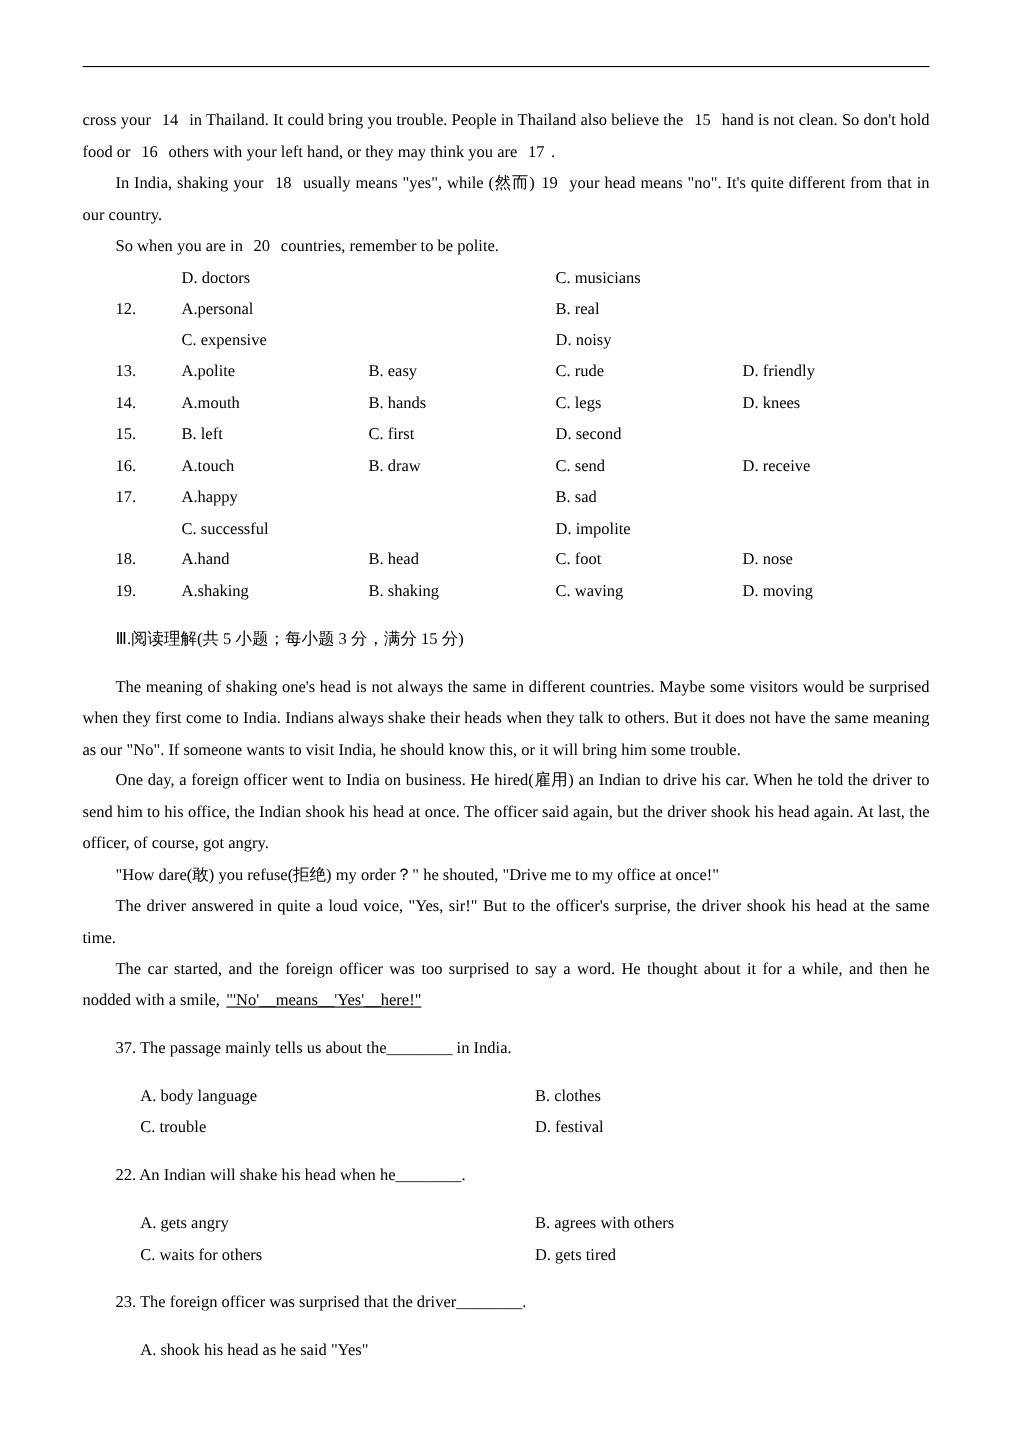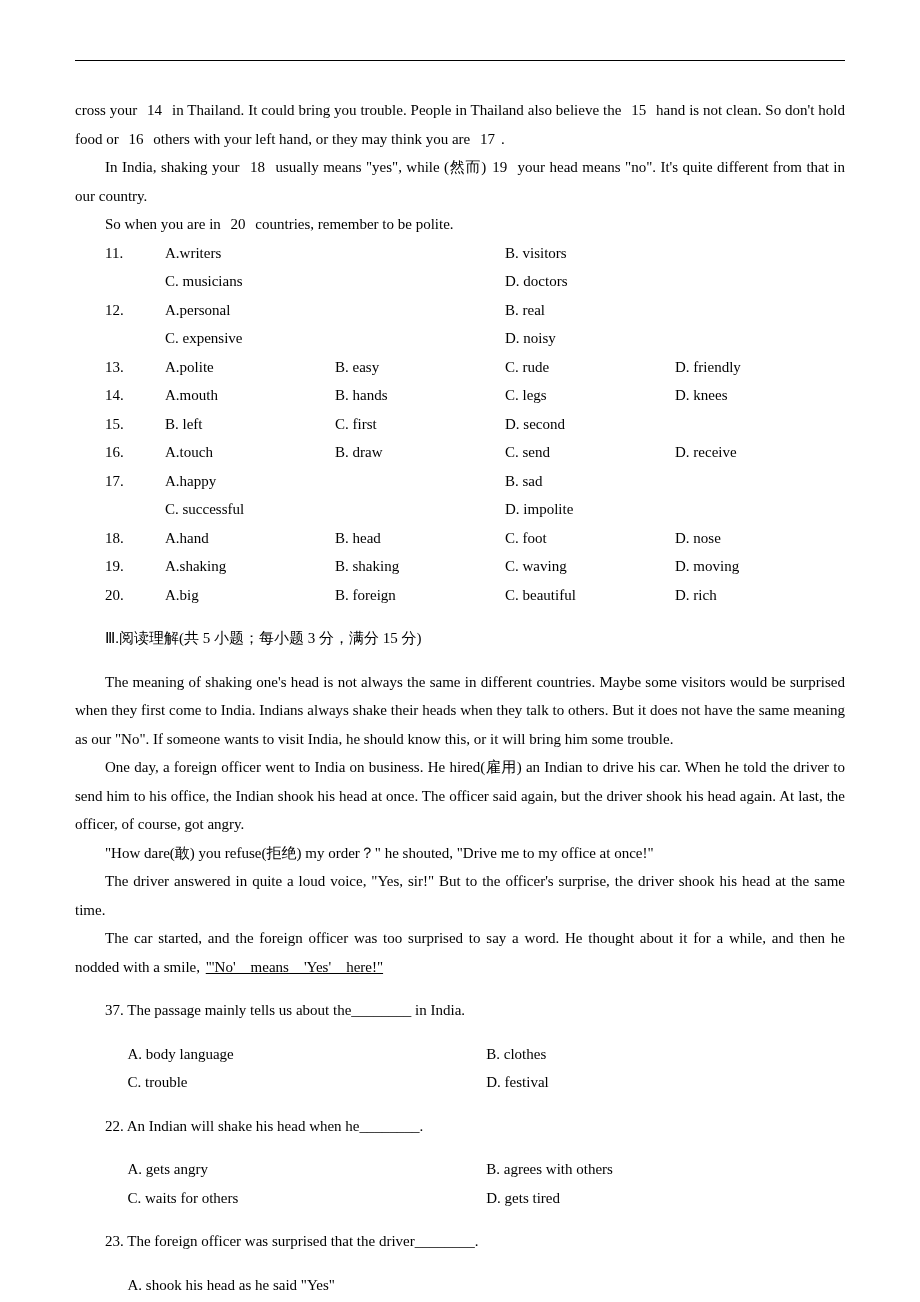--- a/index.html
+++ b/index.html
@@ -85,30 +85,23 @@
 
   <p class="para indent">
     <span>In India, shaking your </span><span class="blank-num">18</span><span> usually means "yes", while (然而)</span><span class="blank-num">19</span><span> your head means "no". It's quite different from that in our country.</span>
   </p>
 
   <p class="para indent">
     <span>So when you are in </span><span class="blank-num">20</span><span> countries, remember to be polite.</span>
   </p>
 
   <div id="cloze-opts">
-      <div class="q-line">
-        <span class="q-num">11.</span>
-        <div class="opt-row">
-          <span class="opt w2">A.writers</span>
-          <span class="opt w2">B. visitors</span>
-        </div>
-      </div>
       <div class="sub-opt-line">
+        <span class="opt w2">D. doctors</span>
         <span class="opt w2">C. musicians</span>
-        <span class="opt w2">D. doctors</span>
       </div>
       <div class="q-line">
         <span class="q-num">12.</span>
         <div class="opt-row">
           <span class="opt w2">A.personal</span>
           <span class="opt w2">B. real</span>
         </div>
       </div>
       <div class="sub-opt-line">
         <span class="opt w2">C. expensive</span>
@@ -169,29 +162,20 @@
           <span class="opt w4">D. nose</span>
         </div>
       </div>
       <div class="q-line">
         <span class="q-num">19.</span>
         <div class="opt-row">
           <span class="opt w4">A.shaking</span>
           <span class="opt w4">B. shaking</span>
           <span class="opt w4">C. waving</span>
           <span class="opt w4">D. moving</span>
-        </div>
-      </div>
-      <div class="q-line">
-        <span class="q-num">20.</span>
-        <div class="opt-row">
-          <span class="opt w4">A.big</span>
-          <span class="opt w4">B. foreign</span>
-          <span class="opt w4">C. beautiful</span>
-          <span class="opt w4">D. rich</span>
         </div>
       </div>
     </div>
 
   <p class="section-head">Ⅲ.阅读理解(共 5 小题；每小题 3 分，满分 15 分)</p>
 
   <div class="passage">
     <p class="para indent">The meaning of shaking one's head is not always the same in different countries. Maybe some visitors would be surprised when they first come to India. Indians always shake their heads when they talk to others. But it does not have the same meaning as our "No". If someone wants to visit India, he should know this, or it will bring him some trouble.</p>
     <p class="para indent">One day, a foreign officer went to India on business. He hired(雇用) an Indian to drive his car. When he told the driver to send him to his office, the Indian shook his head at once. The officer said again, but the driver shook his head again. At last, the officer, of course, got angry.</p>
     <p class="para indent">"How dare(敢) you refuse(拒绝) my order？" he shouted, "Drive me to my office at once!"</p>

